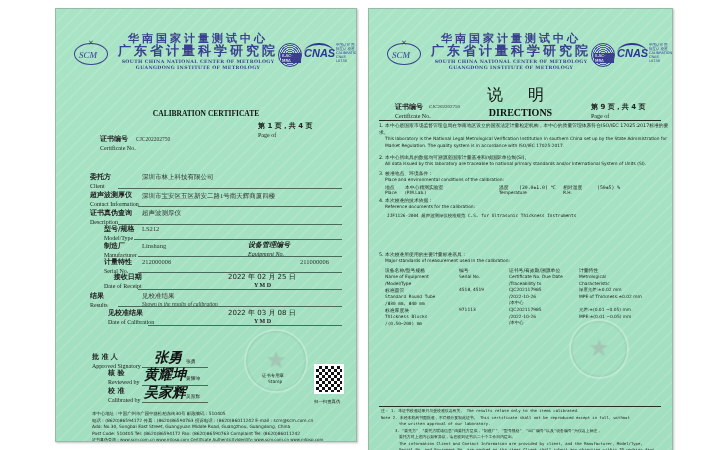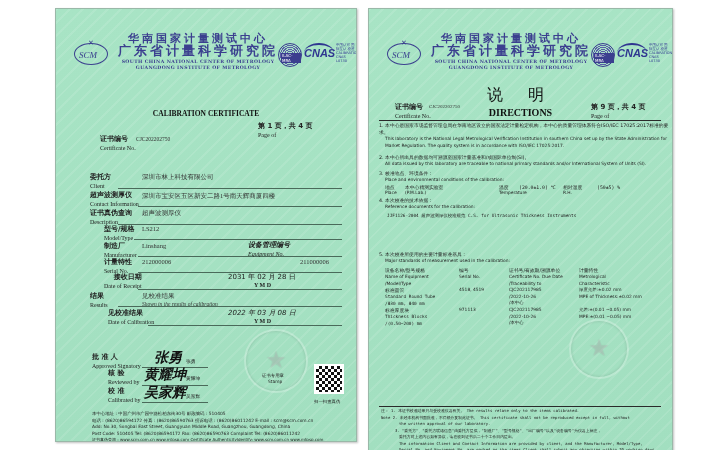--- a/index.html
+++ b/index.html
@@ -135,39 +135,39 @@
     <div class="lbl-cn">设备管理编号</div>
     <div class="lbl-en">Equipment No.</div>
   </div>
   <div class="abs val" style="left:244px;top:249px;">211000006</div>
   <div class="line" style="left:82px;top:263px;width:204px;"></div>
 
   <div class="abs" style="left:48px;top:264px;text-align:right;">
     <div class="lbl-cn">接收日期</div>
     <div class="lbl-en">Date of Receipt</div>
   </div>
-  <div class="abs lbl-cn" style="left:172px;top:264px;font-weight:normal;">2031 年  02  月  28  日</div>
+  <div class="abs lbl-cn" style="left:172px;top:264px;font-weight:normal;">2022 年  02  月  25  日</div>
   <div class="abs lbl-en" style="left:198px;top:272px;font-weight:bold;">Y          M          D</div>
   <div class="line" style="left:82px;top:280px;width:204px;"></div>
 
   <div class="abs" style="left:34px;top:283px;">
     <div class="lbl-cn">结果</div>
     <div class="lbl-en">Results</div>
   </div>
   <div class="abs" style="left:86px;top:283px;">
     <div class="val">见校准结果</div>
     <div class="val" style="font-style:italic;font-size:5.5px;">Shown in the results of calibration</div>
   </div>
   <div class="line" style="left:62px;top:297px;width:224px;"></div>
 
   <div class="abs" style="left:52px;top:300px;">
     <div class="lbl-cn">见校准结果</div>
     <div class="lbl-en">Date of Calibration</div>
   </div>
-  <div class="abs lbl-cn" style="left:172px;top:300px;font-weight:normal;font-style:italic;">2022 年  03  月  08  日</div>
+  <div class="abs lbl-cn" style="left:172px;top:300px;font-weight:normal;">2022 年  03  月  08  日</div>
   <div class="abs lbl-en" style="left:198px;top:308px;font-weight:bold;">Y          M          D</div>
   <div class="line" style="left:92px;top:316px;width:194px;"></div>
 
   <div class="abs" style="left:36px;top:344px;">
     <div class="lbl-cn">批 准 人</div>
     <div class="lbl-en">Approved Signatory</div>
   </div>
   <div class="abs sig" style="left:98px;top:340px;">张勇</div>
   <div class="abs small" style="left:130px;top:349px;">张勇</div>
   <div class="line" style="left:86px;top:358px;width:66px;"></div>

